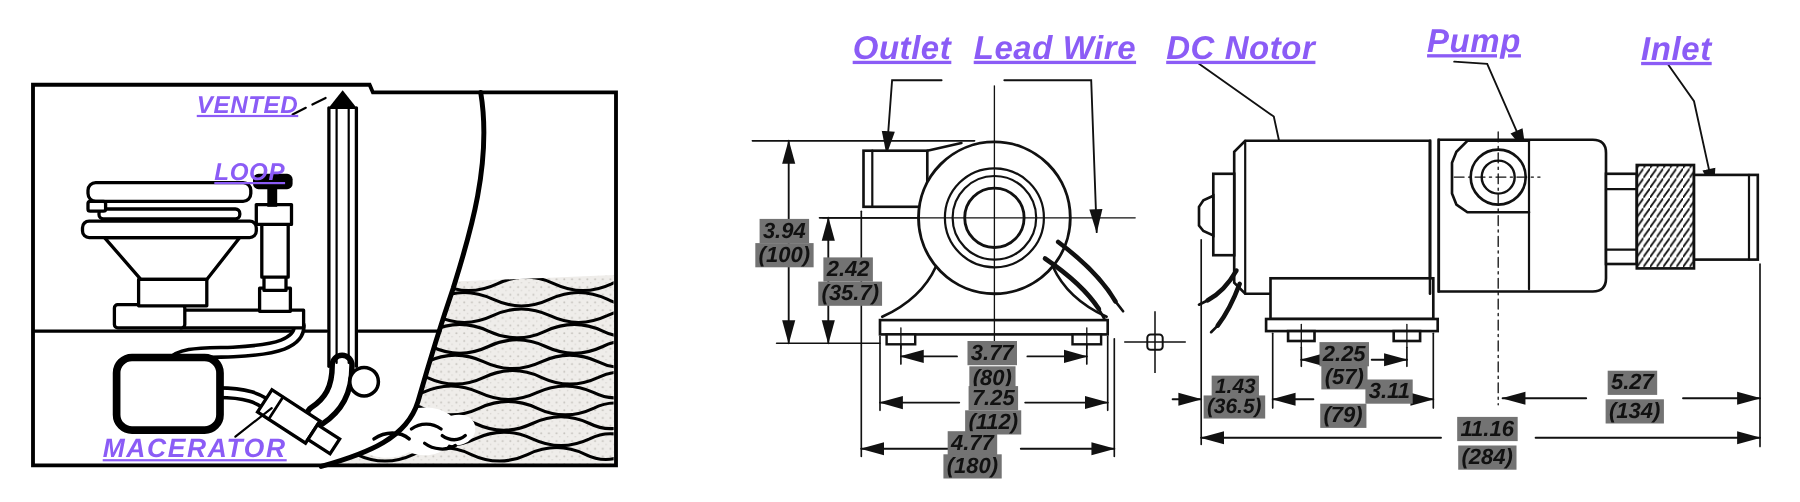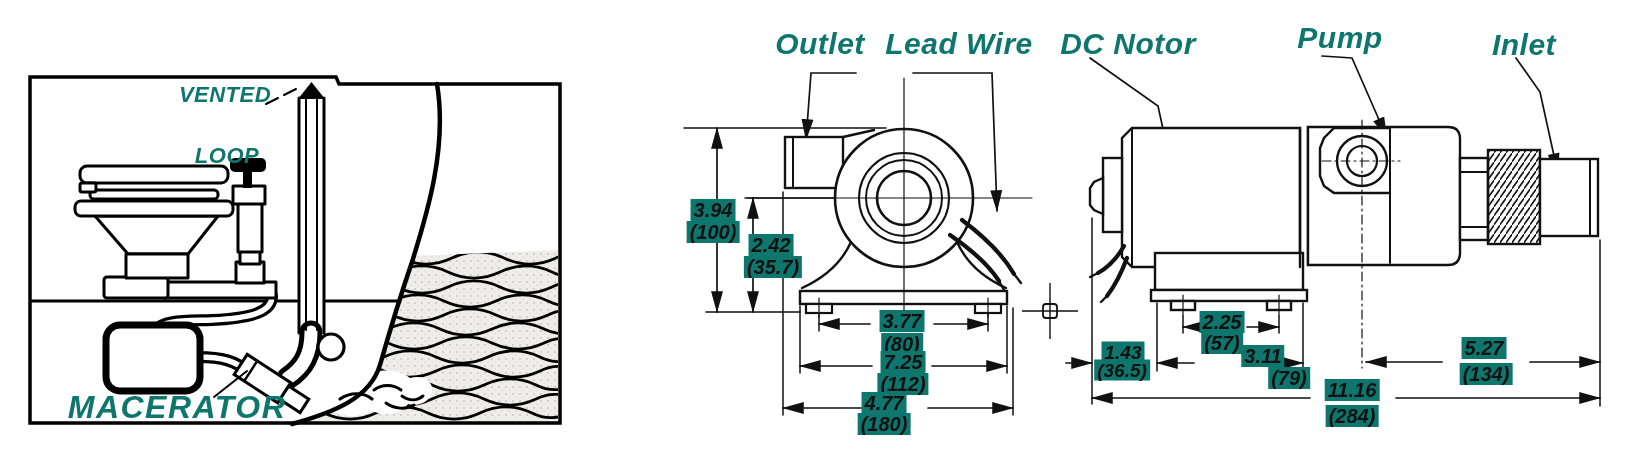--- a/index.html
+++ b/index.html
@@ -4,28 +4,28 @@
 <style>
   html,body { margin:0; padding:0; background:#fff; }
   .stage {
     position:relative; width:1636px; height:456px; background:#ffffff;
     font-family:"Liberation Sans", sans-serif; overflow:hidden; color:#111;
   }
   .stage svg { position:absolute; left:0; top:0; }
   .lbl {
     position:absolute; transform:translate(-50%,-50%);
     font:italic 700 30px/1.05 "Liberation Sans", sans-serif;
-    color:#0f766e; white-space:nowrap; letter-spacing:.5px;
+    color:#8b5cf6; white-space:nowrap; letter-spacing:.5px;text-decoration:underline;
   }
   .lbl-sm { font-size:22px; letter-spacing:.5px; }
-  .lbl-mac { font-size:32px; letter-spacing:1.5px; }
+  .lbl-mac { font-size:24px; letter-spacing:1.5px; }
   .dim {
     position:absolute; transform:translate(-50%,-50%);
     font:italic 700 20px/1 "Liberation Sans", sans-serif;
-    color:#111; background:#0f766e; padding:1px 3px; white-space:nowrap;
+    color:#111; background:#737373; padding:1px 3px; white-space:nowrap;
   }
   .dim-sm { font-size:19px; }
 </style>
 </head>
 <body>
 
 <div class="stage">
 
   <svg width="1636" height="456" viewBox="0 0 1636 456">
     <defs>
@@ -298,19 +298,19 @@
   <div class="dim" style="left:903px; top:362px;">7.25</div>
   <div class="dim" style="left:903px; top:384px;">(112)</div>
   <div class="dim" style="left:884px; top:403px;">4.77</div>
   <div class="dim" style="left:884px; top:424px;">(180)</div>
 
   <div class="dim" style="left:1222px; top:322px;">2.25</div>
   <div class="dim" style="left:1222px; top:343px;">(57)</div>
   <div class="dim dim-sm" style="left:1123px; top:352px;">1.43</div>
   <div class="dim dim-sm" style="left:1122px; top:370px;">(36.5)</div>
   <div class="dim" style="left:1263px; top:356px;font-style:italic;">3.11</div>
-  <div class="dim" style="left:1289px; top:378px;">(79)</div>
+  <div class="dim" style="left:1221px; top:378px;">(79)</div>
   <div class="dim" style="left:1484px; top:348px;">5.27</div>
   <div class="dim" style="left:1486px; top:374px;">(134)</div>
   <div class="dim" style="left:1352px; top:390px;">11.16</div>
   <div class="dim" style="left:1352px; top:416px;">(284)</div>
 
 </div>
 
 </body></html>

